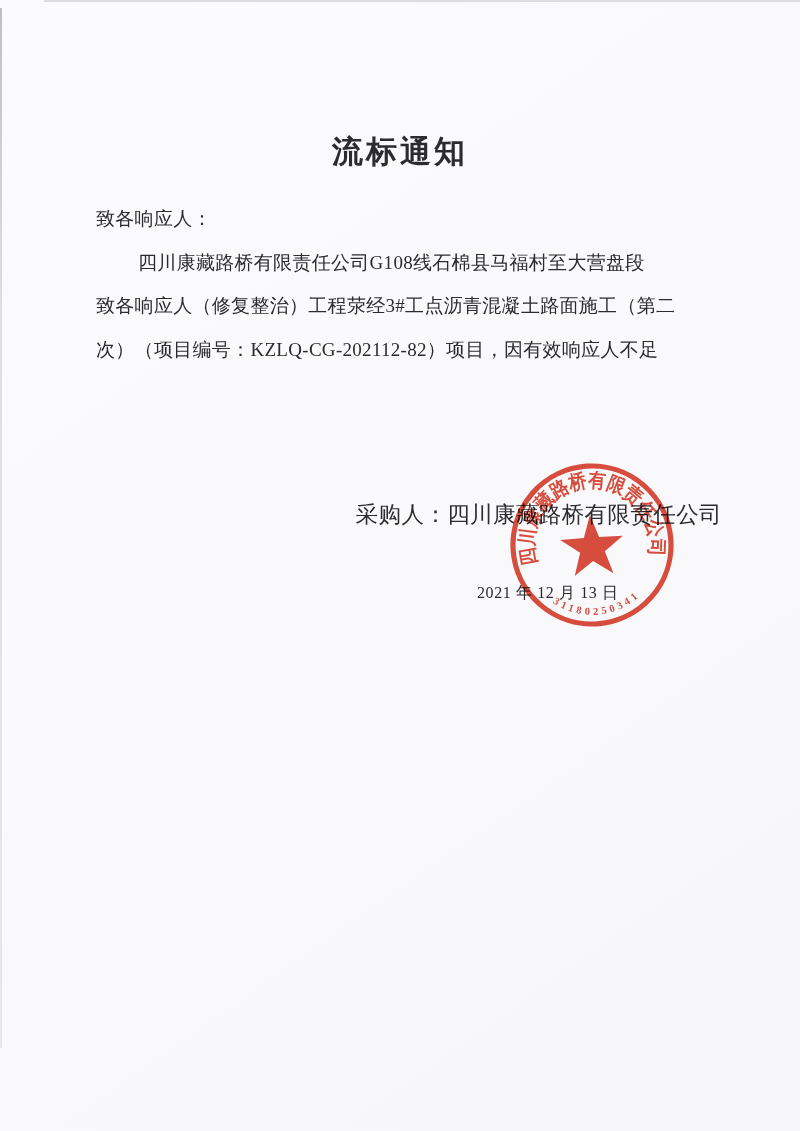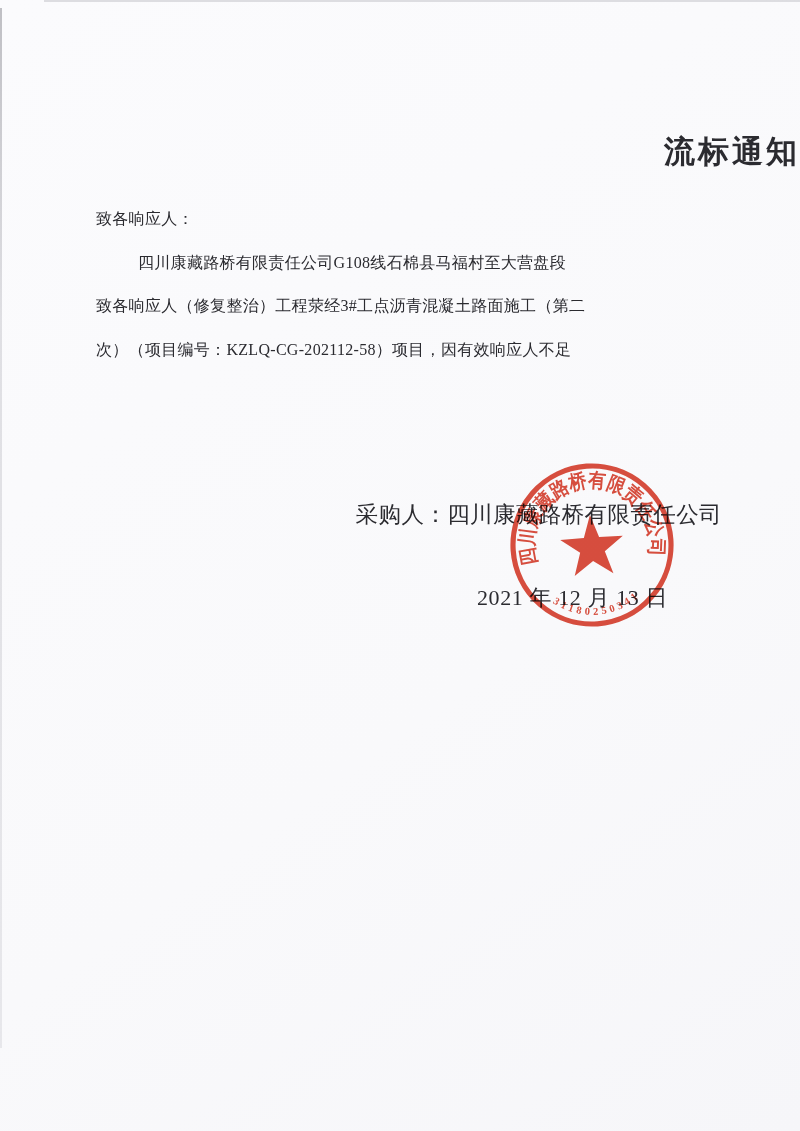--- a/index.html
+++ b/index.html
@@ -12,35 +12,35 @@
     color:#2b2b30;
     overflow:hidden;
   }
   
   .edge-top{position:absolute;top:0;left:44px;right:0;height:2px;background:#c4c4ca;opacity:.55;}
   .edge-left{position:absolute;top:8px;left:0;width:2px;height:1040px;
     background:linear-gradient(#8f8f96,#c9c9cf 30%,#d9d9de);opacity:.55;}
 
   .title{
     position:absolute;top:110px;left:0;width:100%;
-    text-align:right;font-size:31px;font-weight:bold;letter-spacing:3px;
+    text-align:center;font-size:31px;font-weight:bold;letter-spacing:3px;
   }
   .content{
     position:absolute;left:96px;top:197px;width:652px;
-    font-size:16px;line-height:43.5px;letter-spacing:.3px;
+    font-size:19px;line-height:43.5px;letter-spacing:.3px;
     white-space:nowrap;
   }
   .indent{text-indent:42px;}
   .signature{
     position:absolute;top:499px;right:78px;
     font-size:22.5px;letter-spacing:.4px;
   }
   .date{
     position:absolute;top:583px;left:477px;
-    font-size:22px;letter-spacing:.6px;
+    font-size:16px;letter-spacing:.6px;
   }
   .seal{
     position:absolute;left:492px;top:445px;width:200px;height:200px;
     mix-blend-mode:multiply;opacity:.92;
     transform:rotate(-4deg);
   }
   .seal text{font-family:"Liberation Serif","DejaVu Serif",serif;font-weight:bold;}
 </style>
 </head>
 <body>
@@ -48,21 +48,21 @@
 <div class="page">
   <div class="edge-top"></div>
   <div class="edge-left"></div>
 
   <h1 class="title">流标通知</h1>
 
   <div class="content">
     <div>致各响应人：</div>
     <div class="indent">四川康藏路桥有限责任公司G108线石棉县马福村至大营盘段</div>
     <div>致各响应人（修复整治）工程荥经3#工点沥青混凝土路面施工（第二</div>
-    <div>次）（项目编号：KZLQ-CG-202112-58）项目，因有效响应人不足</div>
+    <div>次）（项目编号：KZLQ-CG-202112-82）项目，因有效响应人不足</div>
   </div>
 
   <div class="signature">采购人：四川康藏路桥有限责任公司</div>
 
   <div class="date">2021 年 12 月 13 日</div>
 
   <svg class="seal" viewBox="-100 -100 200 200" aria-hidden="true">
     <circle r="79" fill="none" stroke-width="5.2" stroke="#d8402e"></circle>
     <path id="sealArcTop" d="M -56.02 15.01 A 58 58 0 1 1 56.02 15.01" fill="none"></path>
     <text font-size="20" fill="#d8402e">

